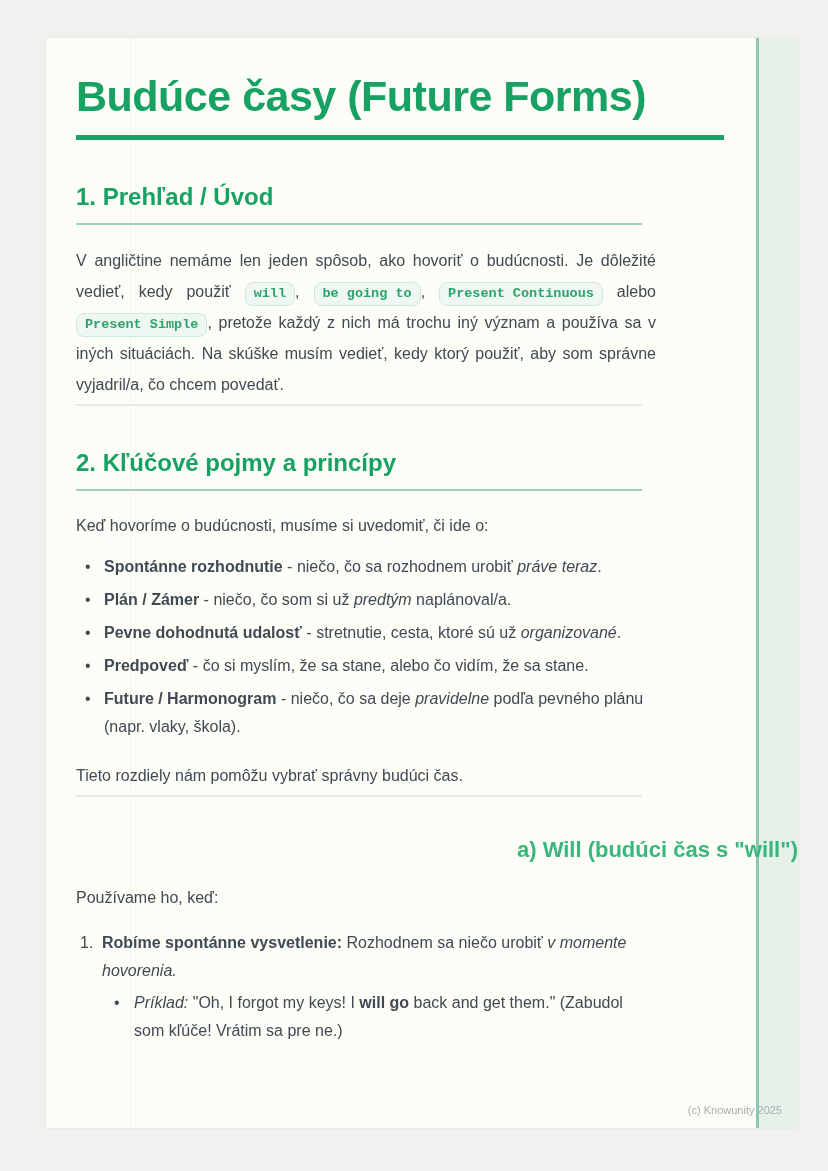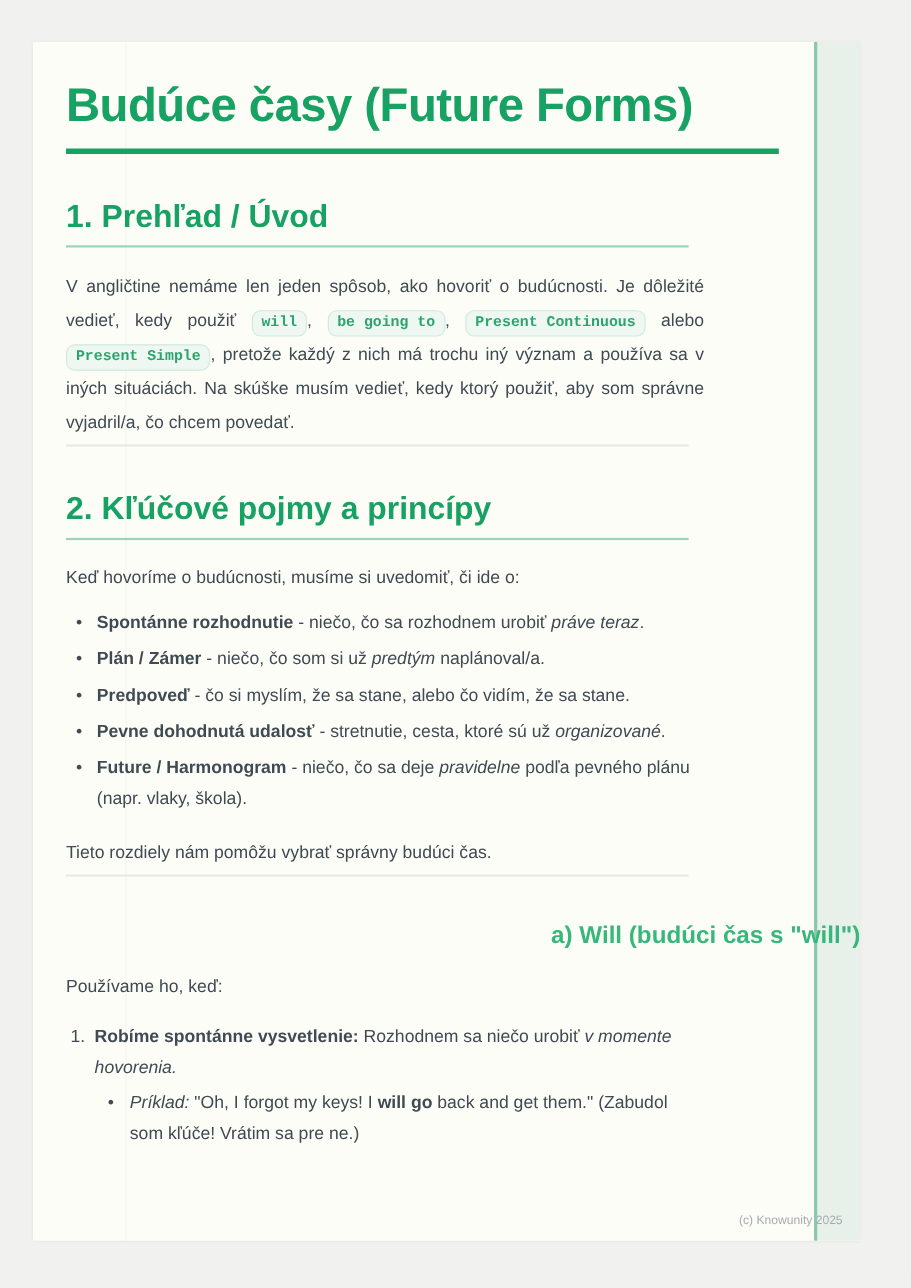--- a/index.html
+++ b/index.html
@@ -5,21 +5,21 @@
   * { box-sizing: border-box; }
   html, body { margin: 0; padding: 0; }
   body {
     width: 828px; height: 1171px;
     background: #f1f1ef;
     font-family: "Liberation Sans", sans-serif;
     position: relative;
     overflow: hidden;
   }
   .page {
-    position: absolute; left: 30px; top: 38px;
+    position: absolute; left: 46px; top: 38px;
     width: 752px; height: 1090px;
     background: #fdfdf8;
     box-shadow: 0 0 3px rgba(0,0,0,0.07);
     overflow: hidden;
   }
   .fold-line {
     position: absolute; left: 84px; top: 0; bottom: 0; width: 1px;
     background: rgba(80,80,80,0.045);
   }
   .accent-strip {
@@ -30,21 +30,21 @@
   }
   .content { position: relative; margin-left: 30px; }
   h1 {
     margin: 34px 0 0; padding: 0;
     font-size: 43px; line-height: 1.12;
     color: #17a163; font-weight: 700; letter-spacing: -0.5px;
   }
   .title-rule { width: 648px; height: 5px; background: #17a163; margin-top: 15px; }
   h2 {
     margin: 40px 0 0; padding: 0 0 9px;
-    font-size: 29px; line-height: 34px;
+    font-size: 24px; line-height: 34px;
     color: #17a163; font-weight: 700;
     width: 566px; border-bottom: 2px solid #9dd1b8;
   }
   h3 {
     margin: 30px 0 0; padding: 0;
     font-size: 22px; line-height: 26px;
     color: #38b77c; font-weight: 700; text-align: right;
   }
   p {
     margin: 20px 0 0; width: 580px;
@@ -103,22 +103,22 @@
     </section>
 
     <div class="divider"></div>
 
     <section>
       <h2>2. Kľúčové pojmy a princípy</h2>
       <p>Keď hovoríme o budúcnosti, musíme si uvedomiť, či ide o:</p>
       <ul class="bullets">
         <li><span class="run-bold">Spontánne rozhodnutie</span><span class="run-plain"> - niečo, čo sa rozhodnem urobiť </span><span class="run-italic">práve teraz</span><span class="run-plain">.</span></li>
         <li><span class="run-bold">Plán / Zámer</span><span class="run-plain"> - niečo, čo som si už </span><span class="run-italic">predtým</span><span class="run-plain"> naplánoval/a.</span></li>
+        <li><span class="run-bold">Pevne dohodnutá udalosť</span><span class="run-plain"> - stretnutie, cesta, ktoré sú už </span><span class="run-italic">organizované</span><span class="run-plain">.</span></li>
         <li><span class="run-bold">Predpoveď</span><span class="run-plain"> - čo si myslím, že sa stane, alebo čo vidím, že sa stane.</span></li>
-        <li><span class="run-bold">Pevne dohodnutá udalosť</span><span class="run-plain"> - stretnutie, cesta, ktoré sú už </span><span class="run-italic">organizované</span><span class="run-plain">.</span></li>
         <li><span class="run-bold">Future / Harmonogram</span><span class="run-plain"> - niečo, čo sa deje </span><span class="run-italic">pravidelne</span><span class="run-plain"> podľa pevného plánu (napr. vlaky, škola).</span></li>
       </ul>
       <p class="outro">Tieto rozdiely nám pomôžu vybrať správny budúci čas.</p>
     </section>
 
     <div class="divider"></div>
 
     <section>
       <h3>a) Will (budúci čas s "will")</h3>
       <p>Používame ho, keď:</p>

